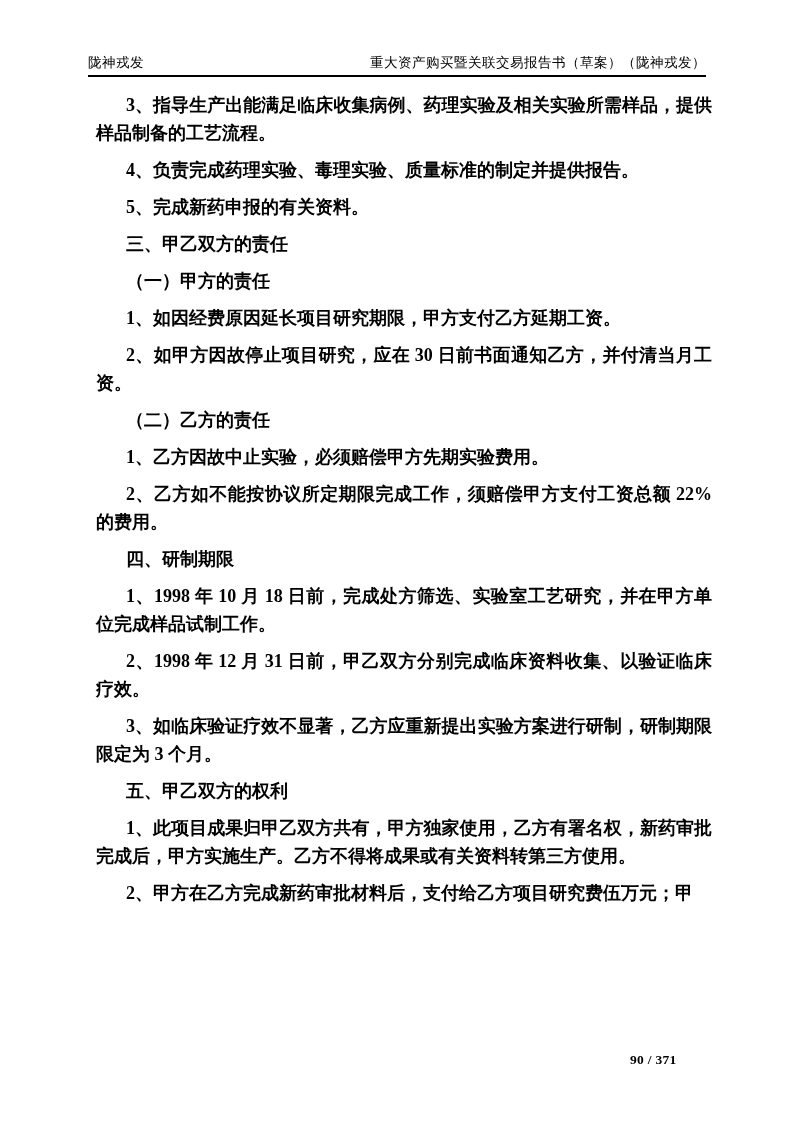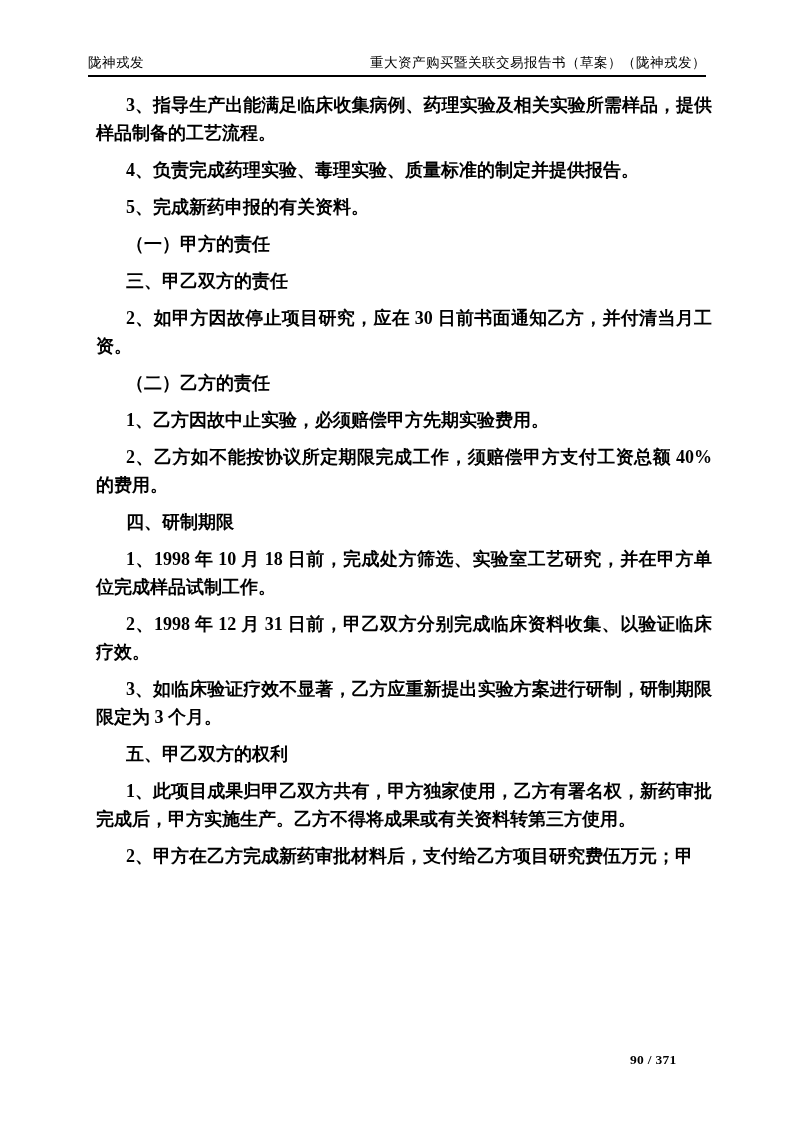--- a/index.html
+++ b/index.html
@@ -73,26 +73,27 @@
     <span>重大资产购买暨关联交易报告书（草案）（陇神戎发）</span>
   </div>
 
   <div class="header-rule"></div>
 
   <div class="doc-body" id="doc-body">
 
   <p>3、指导生产出能满足临床收集病例、药理实验及相关实验所需样品，提供样品制备的工艺流程。</p>
       <p>4、负责完成药理实验、毒理实验、质量标准的制定并提供报告。</p>
       <p>5、完成新药申报的有关资料。</p>
+      <p>三、甲乙双方的责任</p>
       <p>（一）甲方的责任</p>
-      <p>三、甲乙双方的责任</p>
+      <p>1、如因经费原因延长项目研究期限，甲方支付乙方延期工资。</p>
       <p>2、如甲方因故停止项目研究，应在 30 日前书面通知乙方，并付清当月工资。</p>
       <p>（二）乙方的责任</p>
       <p>1、乙方因故中止实验，必须赔偿甲方先期实验费用。</p>
-      <p>2、乙方如不能按协议所定期限完成工作，须赔偿甲方支付工资总额 40%的费用。</p>
+      <p>2、乙方如不能按协议所定期限完成工作，须赔偿甲方支付工资总额 22%的费用。</p>
       <p>四、研制期限</p>
       <p>1、1998 年 10 月 18 日前，完成处方筛选、实验室工艺研究，并在甲方单位完成样品试制工作。</p>
       <p>2、1998 年 12 月 31 日前，甲乙双方分别完成临床资料收集、以验证临床疗效。</p>
       <p>3、如临床验证疗效不显著，乙方应重新提出实验方案进行研制，研制期限限定为 3 个月。</p>
       <p>五、甲乙双方的权利</p>
       <p>1、此项目成果归甲乙双方共有，甲方独家使用，乙方有署名权，新药审批完成后，甲方实施生产。乙方不得将成果或有关资料转第三方使用。</p>
       <p>2、甲方在乙方完成新药审批材料后，支付给乙方项目研究费伍万元；甲</p>
     </div>
 
   <div class="page-footer">

